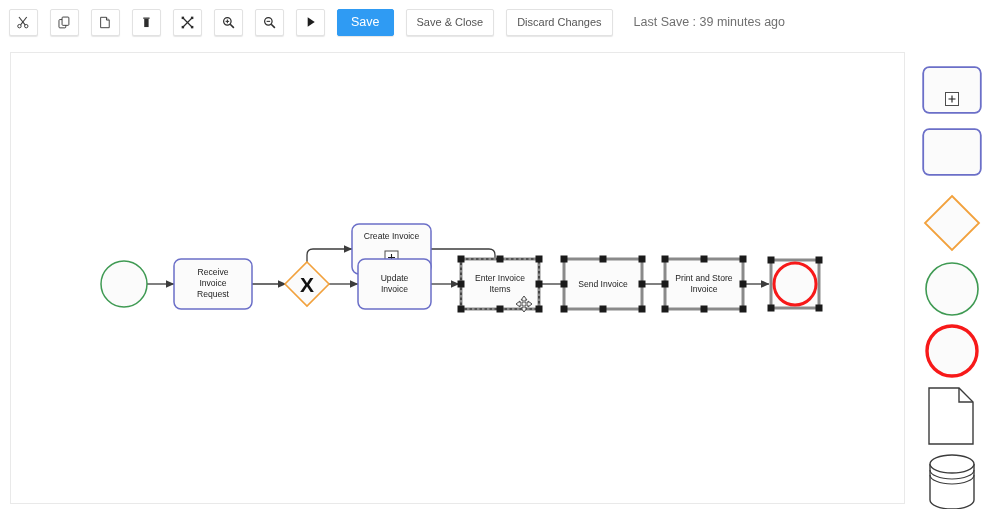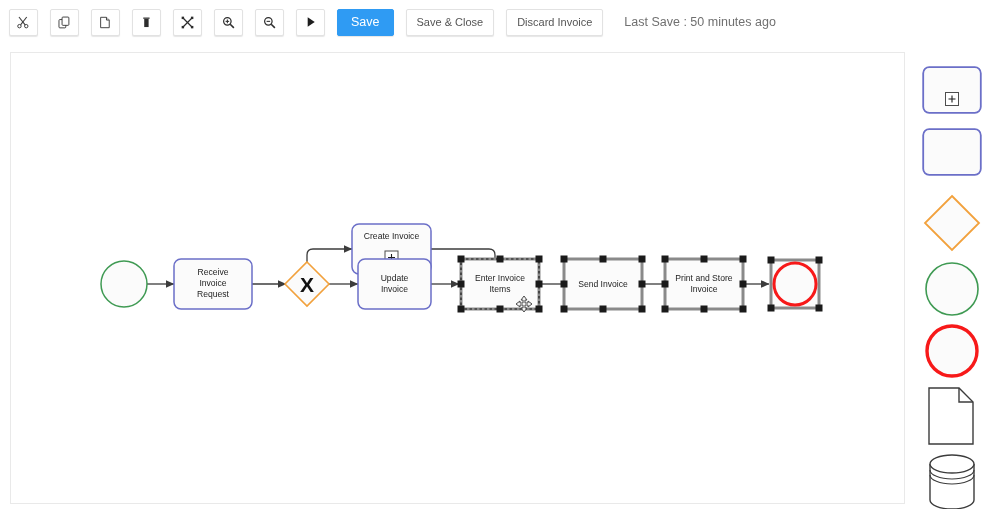--- a/index.html
+++ b/index.html
@@ -163,22 +163,22 @@
     <div class="tbtn" title="Run">
       <span>
         <svg width="12" height="12" viewBox="0 0 16 16">
           <path d="M3.6 1.8 L13 8 L3.6 14.2 Z" fill="#1d1d1d"></path>
         </svg>
       </span>
     </div>
 
     <div class="tbtn text primary">Save</div>
     <div class="tbtn text">Save &amp; Close</div>
-    <div class="tbtn text">Discard Invoice</div>
-    <div id="last-save">Last Save : 50 minutes ago</div>
+    <div class="tbtn text">Discard Changes</div>
+    <div id="last-save">Last Save : 39 minutes ago</div>
   </div>
 
   <div id="canvas">
     <svg id="diagram" viewBox="0 0 895 452">
       <defs>
         <marker id="arrow" markerWidth="7" markerHeight="7" refX="6.2" refY="3" orient="auto">
           <path d="M0,0 L6.4,3 L0,6 Z" fill="#3c3c3c"></path>
         </marker>
         <marker id="arrowdown" markerWidth="7" markerHeight="7" refX="6.2" refY="3" orient="auto">
           <path d="M0,0 L6.4,3 L0,6 Z" fill="#2d2d2d"></path>

